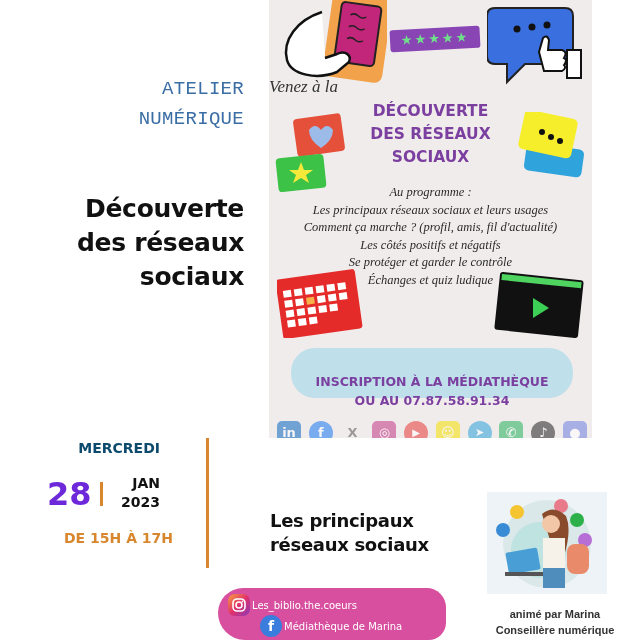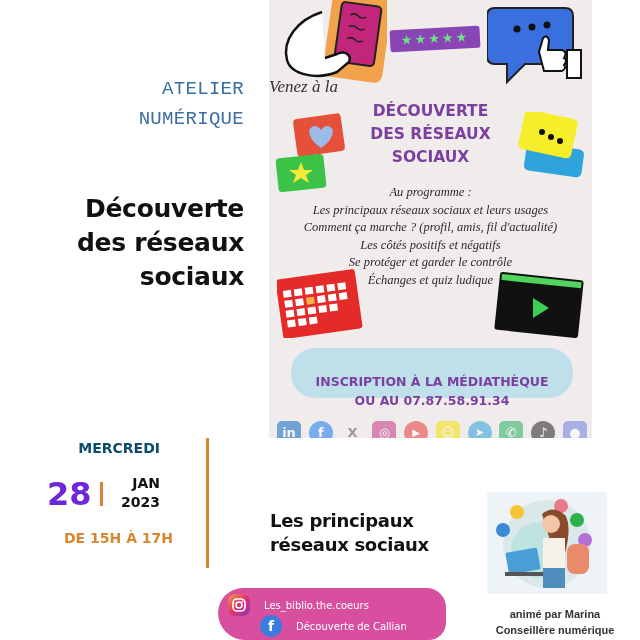--- a/index.html
+++ b/index.html
@@ -27,21 +27,21 @@
   .day { position: absolute; left: 47px; top: 474px; color: #6d28d9; font-family: "DejaVu Sans", sans-serif; font-weight: bold; font-size: 32px; line-height: 40px; }
   .day-bar { position: absolute; left: 100px; top: 482px; width: 3px; height: 24px; background: #d8872e; }
   .month { position: absolute; left: 116px; top: 474px; width: 44px; text-align: right; color: #111; font-family: "DejaVu Sans", sans-serif; font-weight: bold; font-size: 14px; line-height: 19px; }
   .hours { position: absolute; left: 48px; top: 530px; color: #d8872e; font-family: "DejaVu Sans", sans-serif; font-weight: bold; font-size: 14px; margin-left: 16px; }
   .divider { position: absolute; left: 206px; top: 438px; width: 3px; height: 130px; background: #d8872e; }
 
   .subject { position: absolute; left: 270px; top: 475px; color: #111; font-family: "DejaVu Sans", sans-serif; font-weight: bold; font-size: 18px; line-height: 24px; letter-spacing: -0.3px; margin-top: 34px; }
 
   
   .pill { position: absolute; left: 218px; top: 588px; width: 228px; height: 52px; background: #d84f9f; border-radius: 26px 20px 18px 28px; }
-  .pill-row { position: absolute; display: flex; align-items: center; gap: 14px; color: #fff; font-family: "DejaVu Sans", sans-serif; font-size: 10px; }
+  .pill-row { position: absolute; display: flex; align-items: center; gap: 2px; color: #fff; font-family: "DejaVu Sans", sans-serif; font-size: 10px; }
   .pill-ig { width: 22px; height: 22px; border-radius: 7px; background: linear-gradient(135deg, #f8a13a, #e1306c, #8a3ab9); display: flex; align-items: center; justify-content: center; }
   .pill-fb { width: 22px; height: 22px; border-radius: 50%; background: #3b7ddd; display: flex; align-items: center; justify-content: center; color: #fff; font-weight: bold; font-size: 14px; }
 
   
   .anim-img { position: absolute; left: 487px; top: 492px; width: 120px; height: 102px; background: #eef3f8; }
   .anim-text { position: absolute; left: 470px; top: 606px; width: 170px; text-align: center; color: #333; font-family: Liberation Sans, sans-serif; font-weight: bold; font-size: 11px; line-height: 16px; }
 </style>
 </head>
 <body>
 
@@ -177,21 +177,21 @@
       <svg width="14" height="14" viewBox="0 0 14 14">
           <rect x="1" y="1" width="12" height="12" rx="4" fill="none" stroke="#fff" stroke-width="1.6"></rect>
           <circle cx="7" cy="7" r="3" fill="none" stroke="#fff" stroke-width="1.6"></circle>
           <circle cx="10.5" cy="3.5" r="0.9" fill="#fff"></circle>
         </svg>
     </span>
     <span>Les_biblio.the.coeurs</span>
   </div>
   <div class="pill-row" style="left:42px;top:27px;">
     <span class="pill-fb">f</span>
-    <span>Découverte de Callian</span>
+    <span>Médiathèque de Marina</span>
   </div>
 </div>
 
 <div class="anim-img">
   <svg width="120" height="102" viewBox="0 0 120 102">
     <circle cx="60" cy="52" r="44" fill="#dbe8ea"></circle>
     <circle cx="52" cy="58" r="28" fill="#bfe3e0"></circle>
     <circle cx="30" cy="20" r="7" fill="#f5c431"></circle>
     <circle cx="16" cy="38" r="7" fill="#3a8bd6"></circle>
     <circle cx="74" cy="14" r="7" fill="#e87a8a"></circle>

